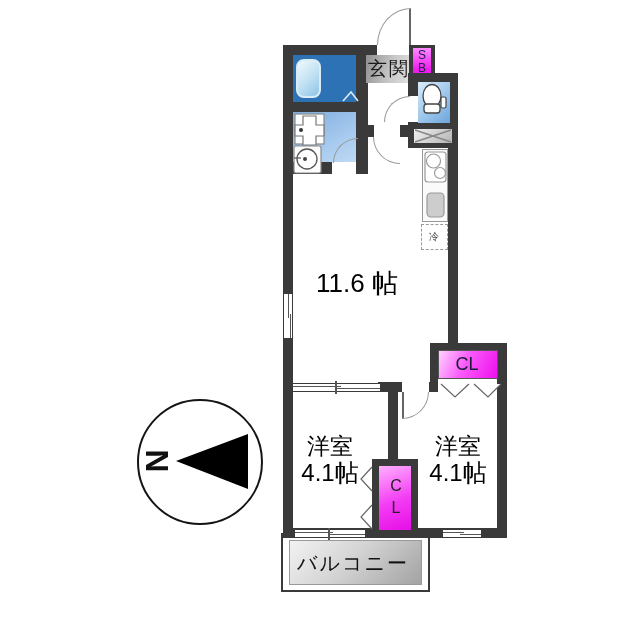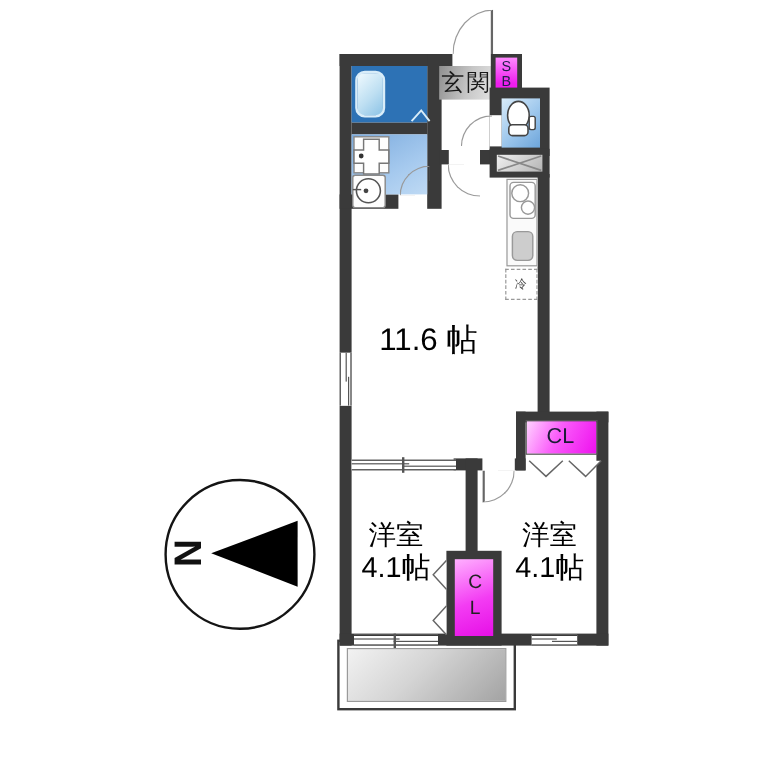--- a/index.html
+++ b/index.html
@@ -23,20 +23,21 @@
   .mid{position:absolute;background:#555;}
   svg{position:absolute;left:0;top:0;}
 </style>
 </head>
 <body>
 
 <div id="canvas">
 
   <div class="abs" style="left:281px;top:533px;width:149px;height:59px;border:2px solid #3a3a3a;background:#fff;box-sizing:border-box;"></div>
   <div class="abs" style="left:289px;top:540px;width:133px;height:45px;border:1px solid #9a9a9a;box-sizing:border-box;background:linear-gradient(135deg,#f2f2f2 0%,#d4d4d4 45%,#a3a3a3 100%);"></div>
+  <div class="label" style="left:353px;top:563px;font-size:20px;letter-spacing:2px;color:#111;">バルコニー</div>
 
   <div class="wall" style="left:283px;top:45px;width:94px;height:10px;"></div>
   <div class="wall" style="left:411px;top:45px;width:24px;height:10px;"></div>
   <div class="wall" style="left:283px;top:45px;width:10px;height:249px;"></div>
   <div class="wall" style="left:283px;top:338px;width:10px;height:200px;"></div>
   <div class="wall" style="left:356px;top:45px;width:12px;height:129px;"></div>
   <div class="wall" style="left:293px;top:102px;width:63px;height:10px;"></div>
   <div class="wall" style="left:283px;top:162px;width:49px;height:12px;"></div>
   <div class="wall" style="left:366px;top:125px;width:8px;height:12px;"></div>
   <div class="wall" style="left:400px;top:125px;width:11px;height:12px;"></div>

